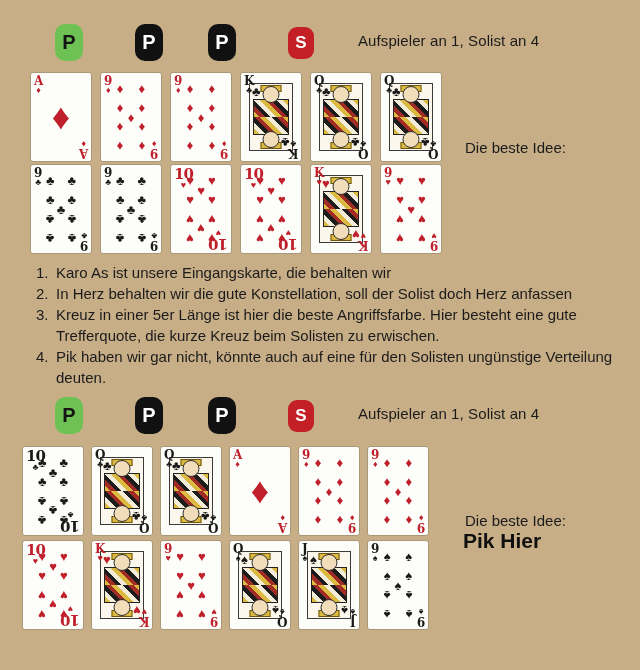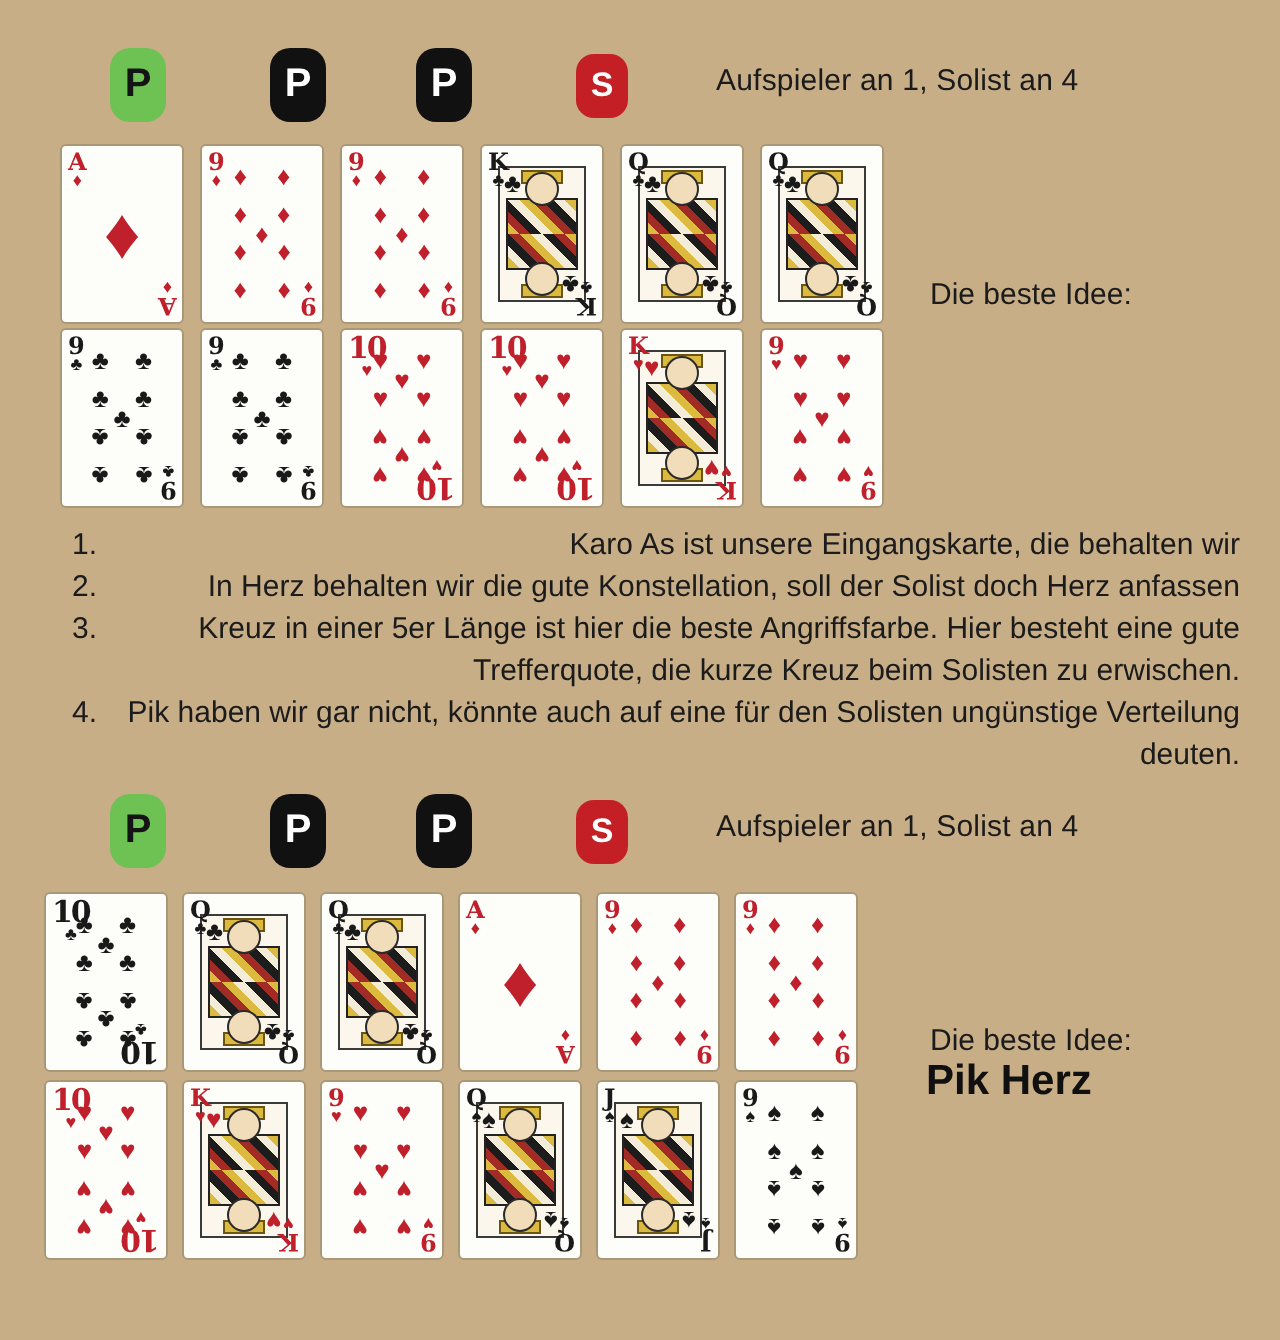--- a/index.html
+++ b/index.html
@@ -27,21 +27,21 @@
   .idea-label{position:absolute;font-size:15px;}
   .i0{left:465px;top:139px;}
   .i1{left:465px;top:512px;}
   .idea-value{position:absolute;font-size:21px;font-weight:700;color:#101010;}
   .v0{left:463px;top:156px;}
   .v1{left:463px;top:529px;}
   
   .notes{position:absolute;left:36px;top:262px;width:584px;font-size:15px;line-height:21px;}
   .note-item{display:flex;}
   .note-num{width:20px;flex:0 0 auto;}
-  .note-text{flex:1 1 auto;text-align:right;}
+  .note-text{flex:1 1 auto;}
   
   .card{
     position:absolute;
     width:62px;height:90px;
     background:#fdfdfa;
     border:1px solid #a99877;
     border-radius:3px;
     box-sizing:border-box;
   }
   .corner{
@@ -608,14 +608,14 @@
         <span class="pip" style="left: 32%; top: 39%;">♠</span>
         <span class="pip" style="left: 68%; top: 39%;">♠</span>
         <span class="pip" style="left: 50%; top: 50%;">♠</span>
         <span class="pip rot" style="left: 32%; top: 61%;">♠</span>
         <span class="pip rot" style="left: 68%; top: 61%;">♠</span>
         <span class="pip rot" style="left: 32%; top: 83%;">♠</span>
         <span class="pip rot" style="left: 68%; top: 83%;">♠</span>
       </div>
     </div>
   <div class="idea-label i1">Die beste Idee:</div>
-  <div class="idea-value v1">Pik Herz</div>
+  <div class="idea-value v1">Pik Hier</div>
 </div>
 
 </body></html>

